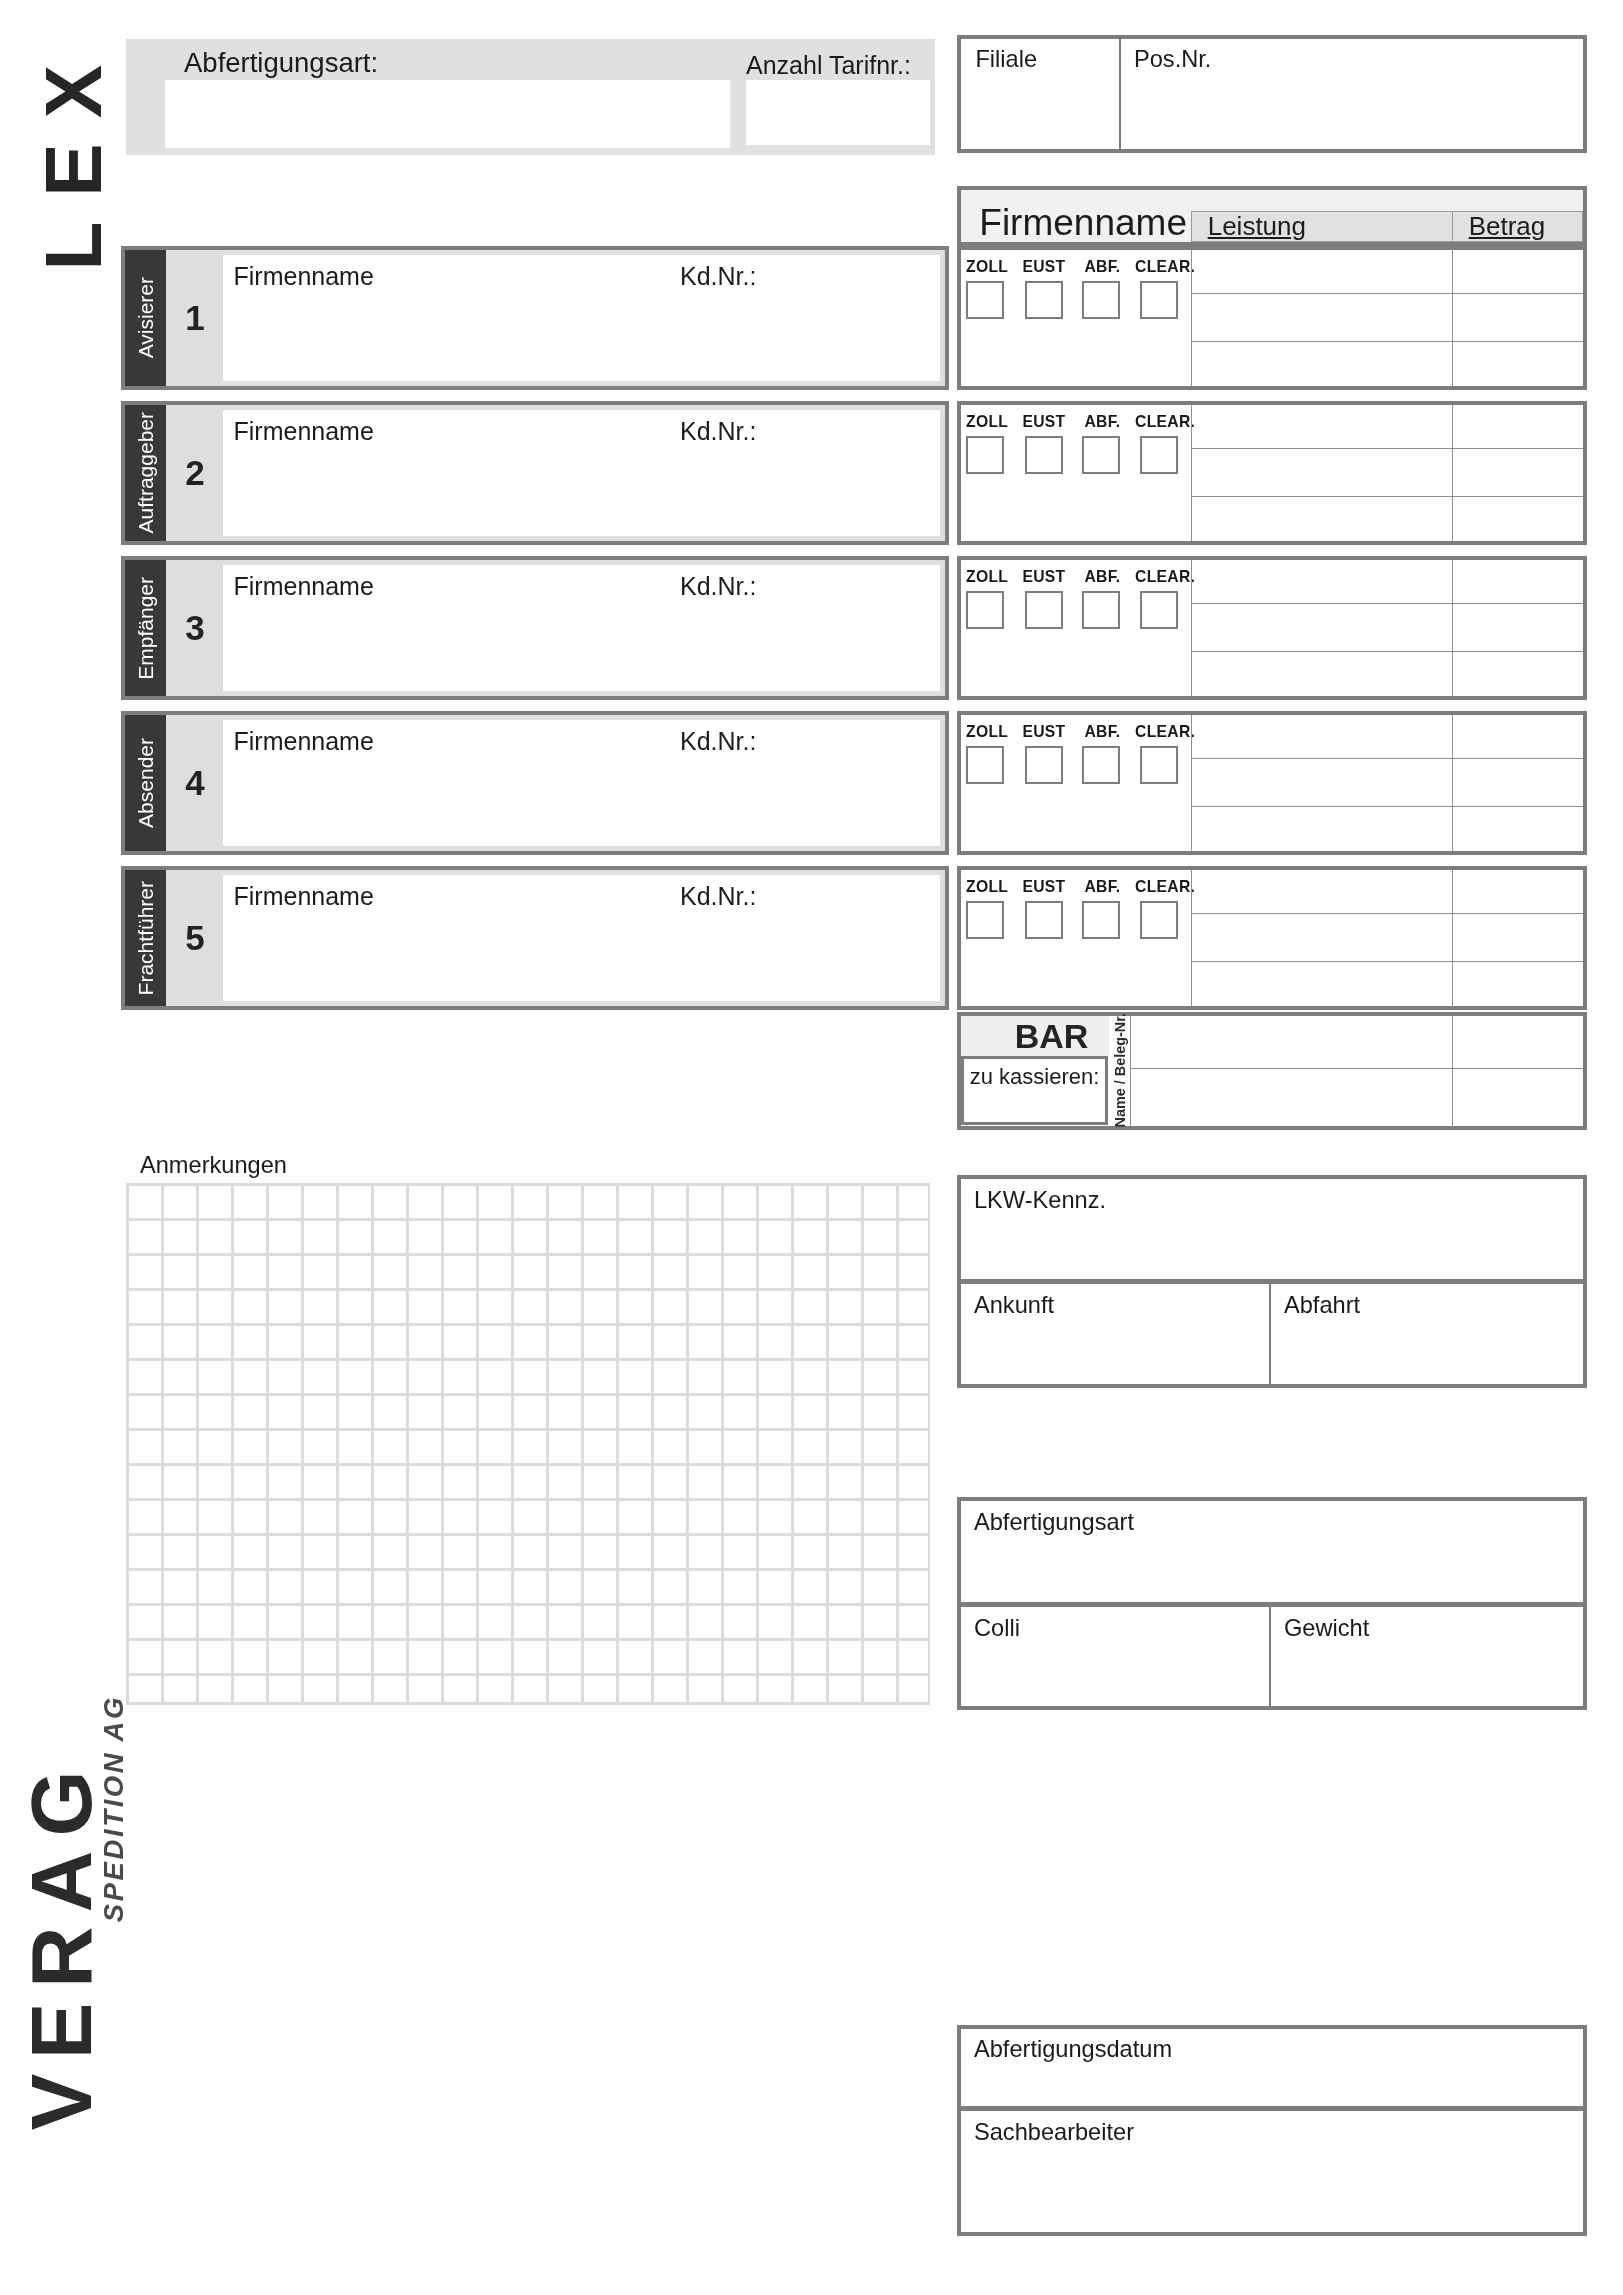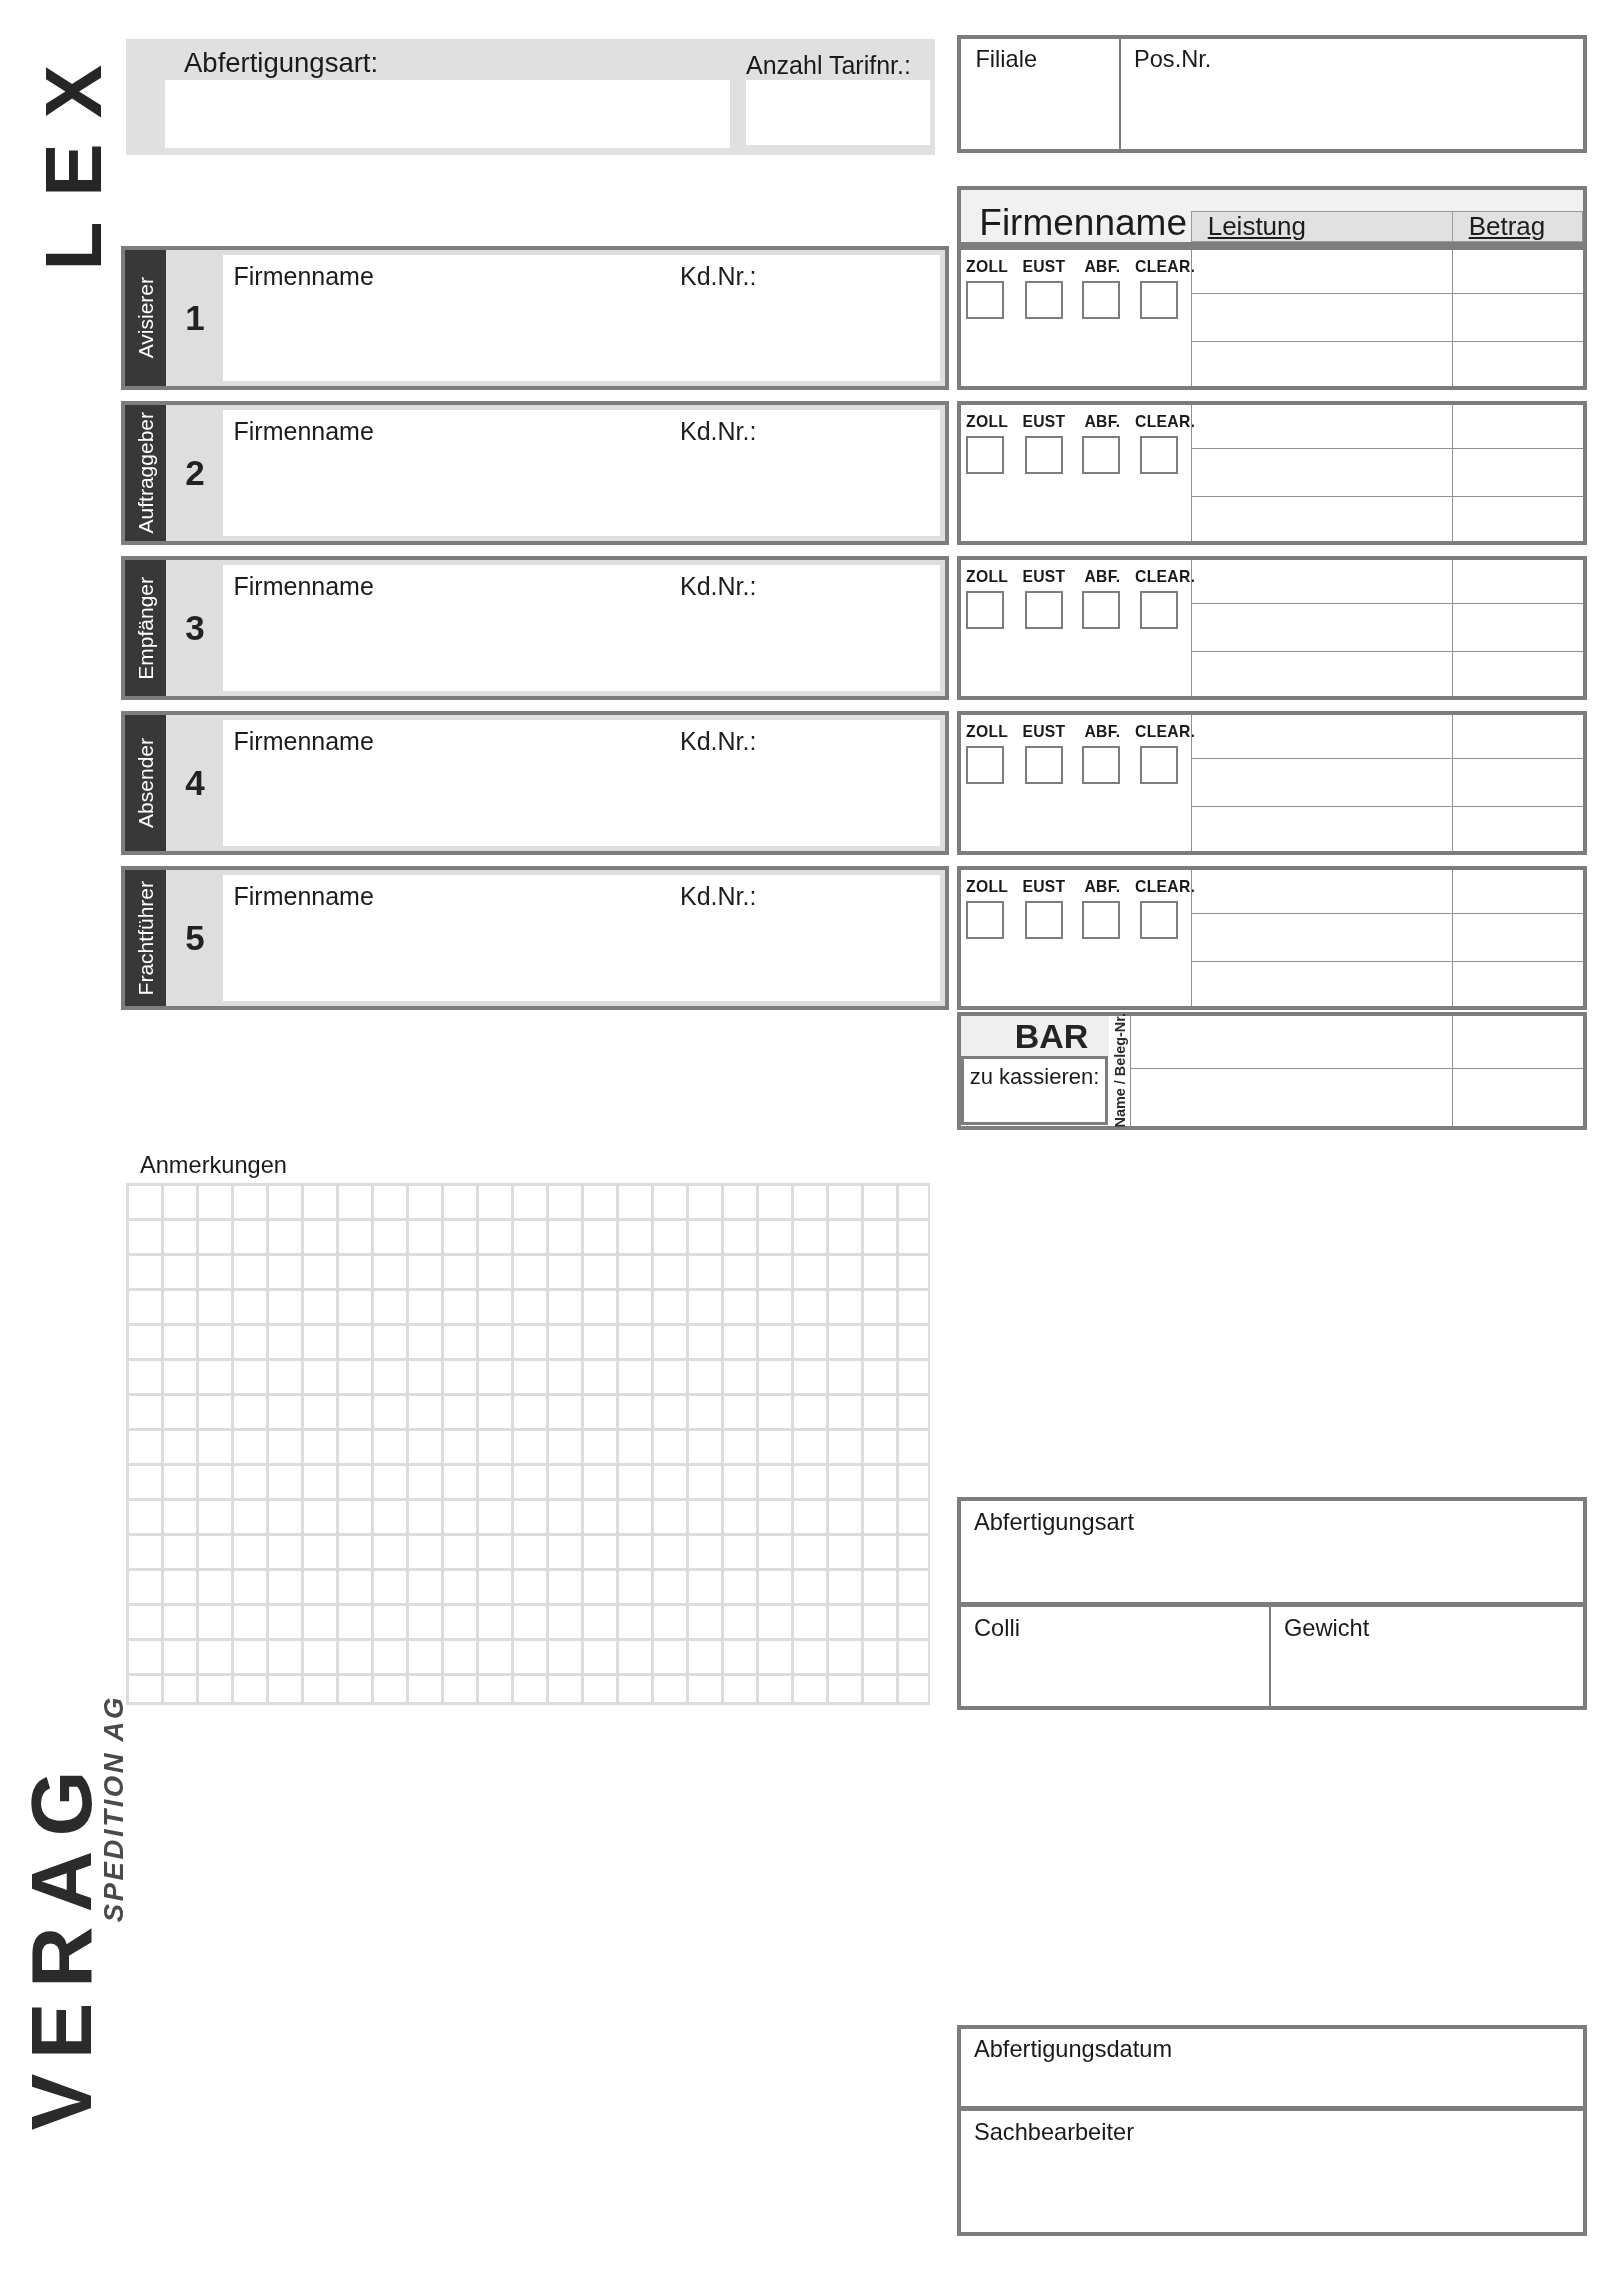--- a/index.html
+++ b/index.html
@@ -232,20 +232,30 @@
       <span class="vtext">Name / Beleg-Nr.</span>
     </div>
     <div class="abs thinline" style="left:169px; top:0; bottom:0; width:1.3px;"></div>
     <div class="abs thinline" style="left:491px; top:0; bottom:0; width:1.3px;"></div>
     <div class="abs thinline" style="left:169px; right:0; top:52px; height:1.3px;"></div>
   </div>
 
   <div class="abs sec-label" style="left:140px; top:1152px;">Anmerkungen</div>
   <div class="abs grid"></div>
 
+  <div class="abs gbox" style="left:957px; top:1175px; width:630px; height:213px;">
+    <div class="abs sec-label" style="left:13px; top:7.9px;">LKW-Kennz.</div>
+    <div class="abs" style="left:0; right:0; top:0; height:100px;"></div>
+    <div class="abs thickline" style="left:0; right:0; top:100px; height:4.6px;"></div>
+    <div class="abs thinline" style="left:308px; top:105px; bottom:0; width:2px; background:#7d7d7d;"></div>
+    <div class="abs sec-label" style="left:13px; top:113px;">Ankunft</div>
+    <div class="abs" style="left:0; top:105px; width:308px; bottom:0;"></div>
+    <div class="abs sec-label" style="left:323px; top:113px;">Abfahrt</div>
+    <div class="abs" style="left:310px; top:105px; right:0; bottom:0;"></div>
+  </div>
 
   <div class="abs gbox" style="left:957px; top:1497px; width:630px; height:213px;">
     <div class="abs sec-label" style="left:13px; top:7.9px;">Abfertigungsart</div>
     <div class="abs" style="left:0; right:0; top:0; height:101px;"></div>
     <div class="abs thickline" style="left:0; right:0; top:101px; height:4.6px;"></div>
     <div class="abs thinline" style="left:308px; top:106px; bottom:0; width:2px; background:#7d7d7d;"></div>
     <div class="abs sec-label" style="left:13px; top:114px;">Colli</div>
     <div class="abs" style="left:0; top:106px; width:308px; bottom:0;"></div>
     <div class="abs sec-label" style="left:323px; top:114px;">Gewicht</div>
     <div class="abs" style="left:310px; top:106px; right:0; bottom:0;"></div>

